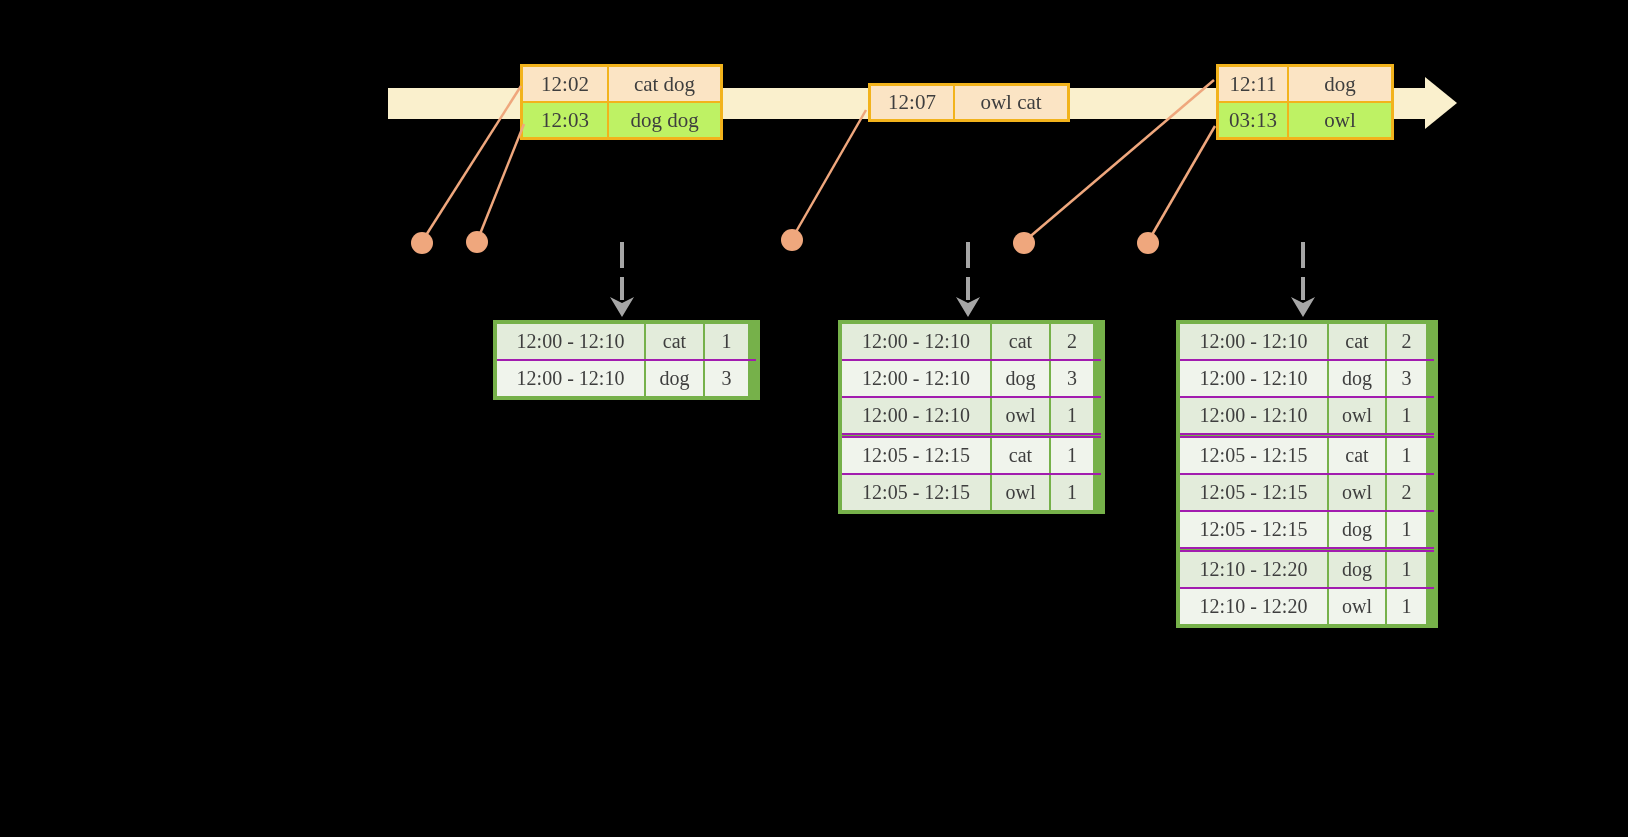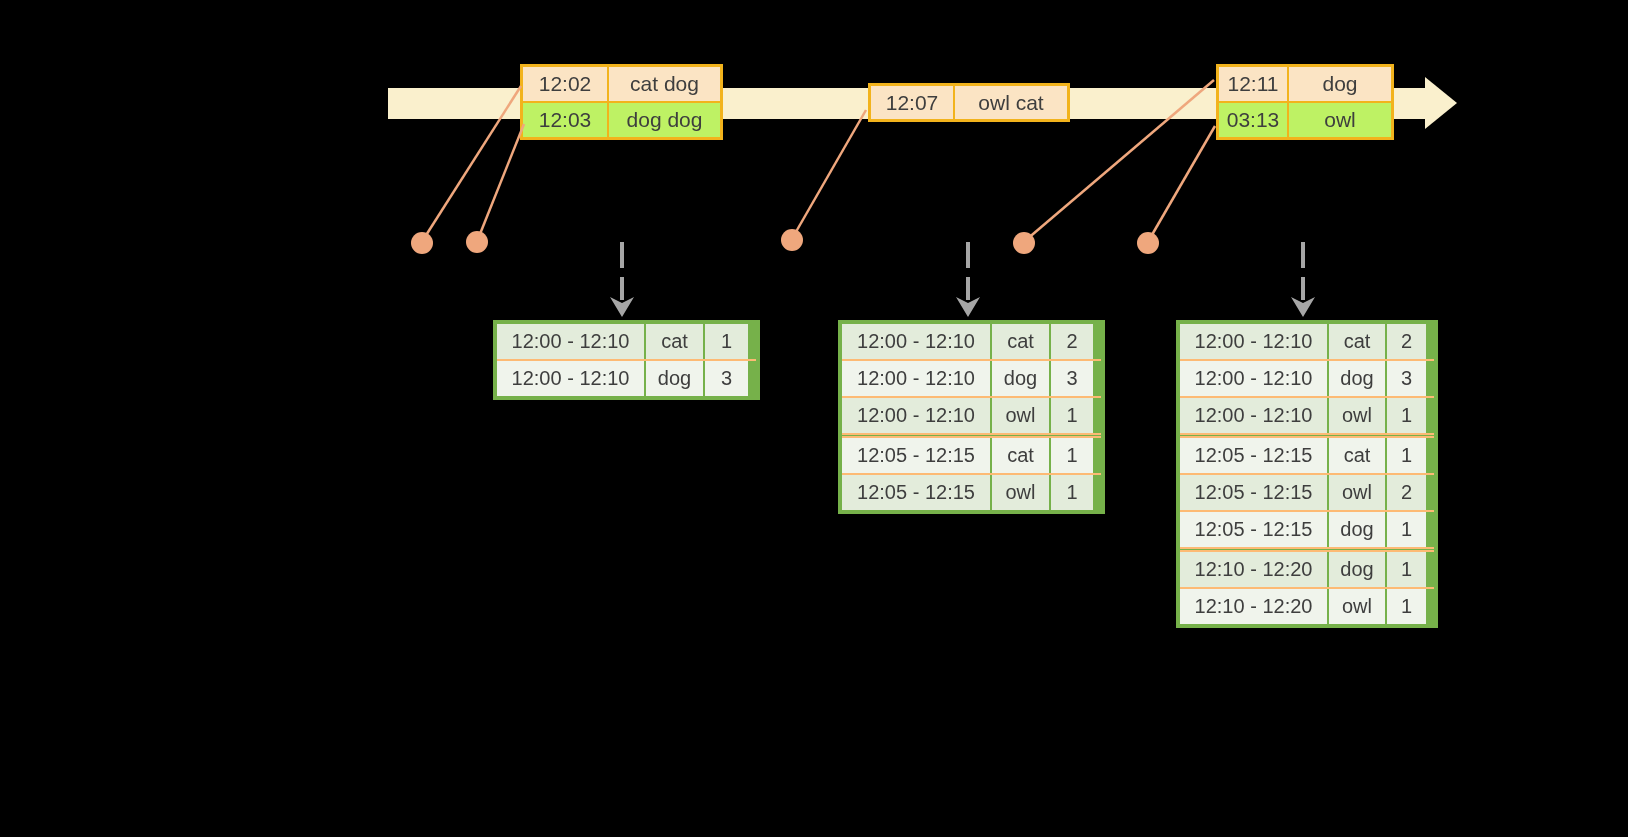--- a/index.html
+++ b/index.html
@@ -1,18 +1,18 @@
 <!DOCTYPE html>
 <html><head>
 <meta charset="utf-8">
 <style>
   html,body {margin:0; padding:0; background:#000;}
   .canvas {
     position:relative; width:1628px; height:759px; background:#000000;
-    overflow:hidden; font-family:Liberation Sans, sans-serif;
+    overflow:hidden; font-family:Liberation Serif, serif;
     color:#3E3E3E;
   }
   
   .band {position:absolute; left:388px; top:88px; width:1037px; height:31px; background:#FAF0CD;}
   .band-head {
     position:absolute; left:1425px; top:77px; width:0; height:0;
     border-top:26px solid transparent; border-bottom:26px solid transparent;
     border-left:32px solid #FAF0CD;
   }
   
@@ -21,21 +21,21 @@
     background:#F2B31C; border:3px solid #F2B31C; font-size:21px;
   }
   .et-two {grid-auto-rows:34px;}
   .et-one {grid-auto-rows:33px;}
   .ecell {display:flex; align-items:center; justify-content:center;}
   .bg-peach {background:#FBE4C4;}
   .bg-cream {background:#bef264;}
   
   .gtable {
     position:absolute; display:flex; flex-direction:column; gap:2px;
-    background:#fdba74; border:4px solid #76B14A; font-size:20px;
+    background:#a21caf; border:4px solid #76B14A; font-size:20px;
   }
   .grow {display:grid; gap:2px; background:#76B14A; height:35px;}
   .grow > div {display:flex; align-items:center; justify-content:center;}
   .dark  > div {background:#E3ECDB;}
   .light > div {background:#F0F4EC;}
   .gsep {height:1px; background:#76B14A;}
   .gt1 .grow {grid-template-columns:147px 57px 43px;}
   .gt2 .grow {grid-template-columns:148px 57px 42px;}
   .gt3 .grow {grid-template-columns:147px 56px 39px;}
   

